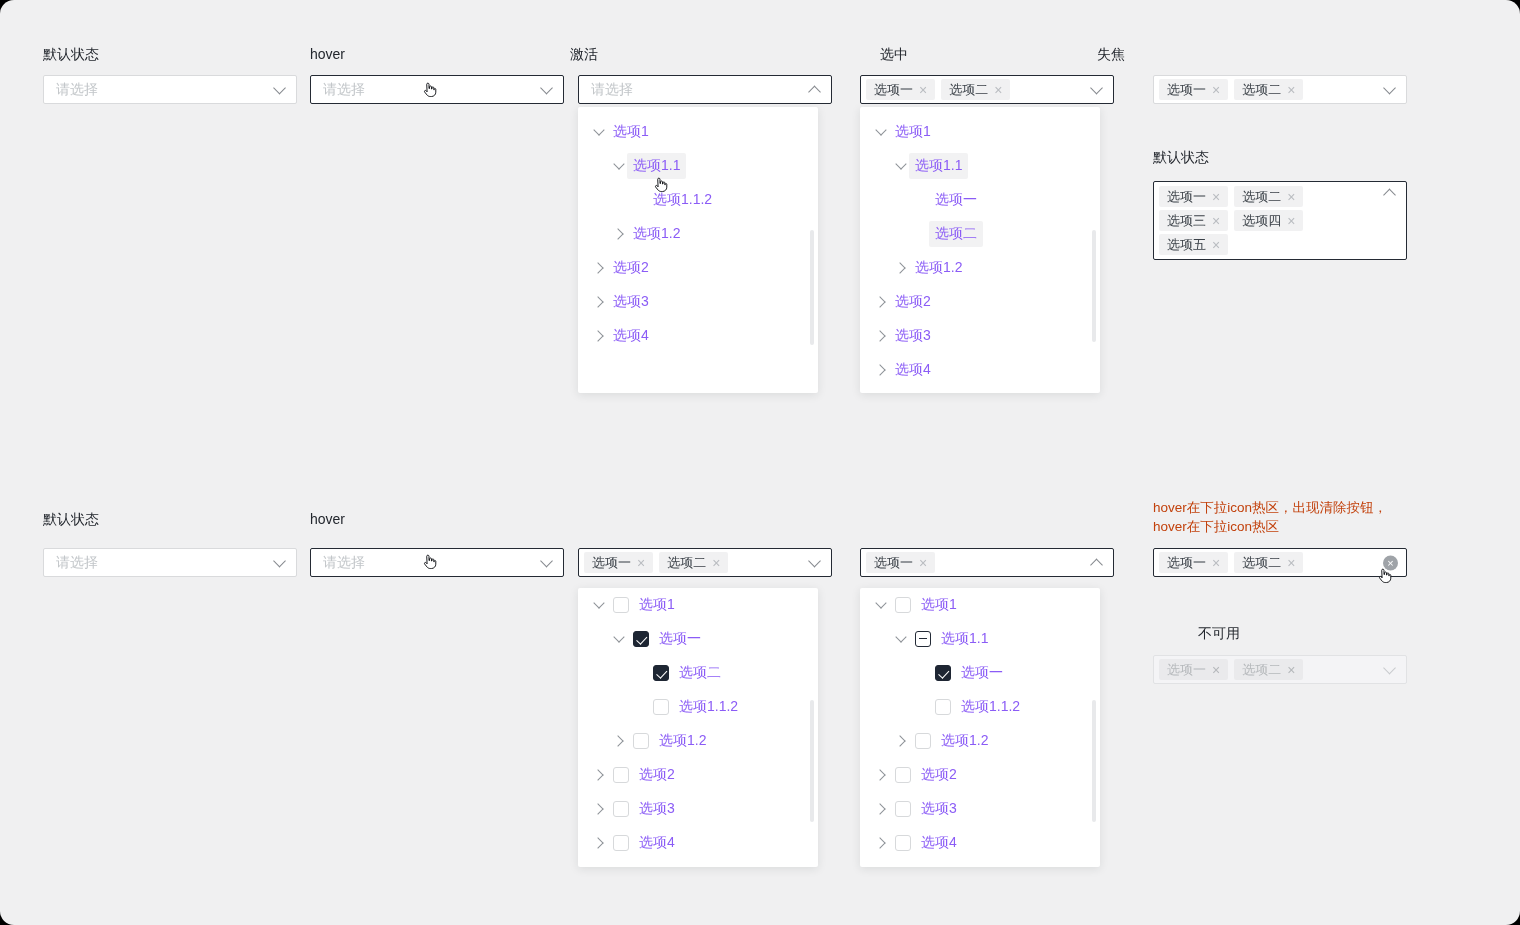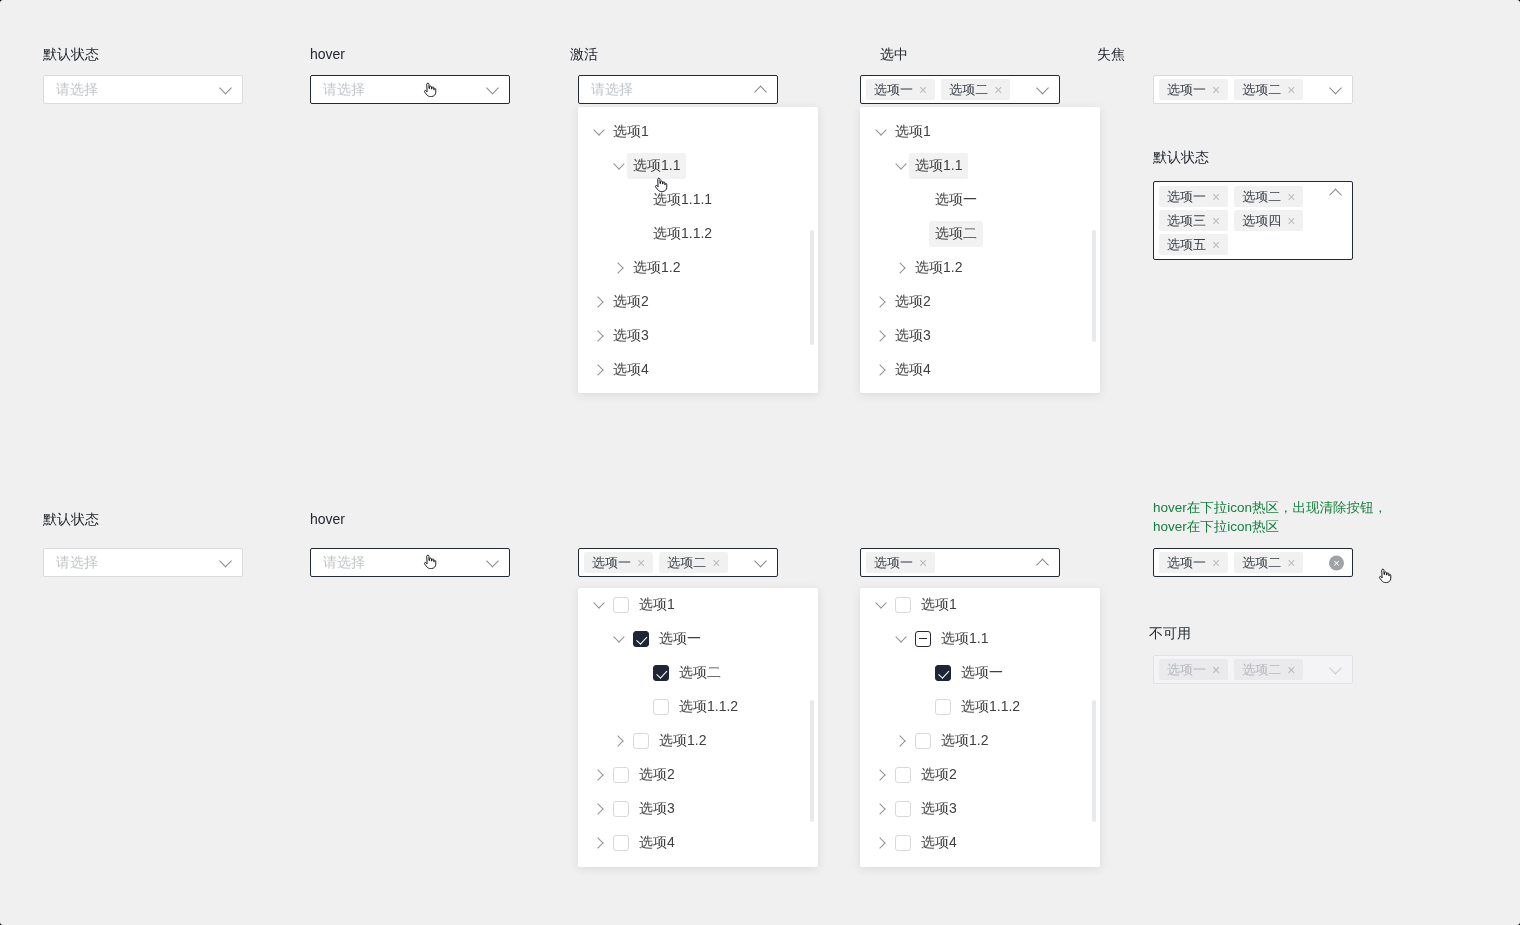--- a/index.html
+++ b/index.html
@@ -1,28 +1,28 @@
 <!DOCTYPE html>
 <html><head>
 <meta charset="utf-8">
 <style>
   html,body{margin:0;padding:0;}
   body{
     width:1520px;height:925px;position:relative;background:#000;
     font-family:"Liberation Sans","DejaVu Sans",sans-serif;
     -webkit-font-smoothing:antialiased;
   }
-  .page{position:absolute;inset:0;background:#f0f0f1;border-radius:3px;overflow:hidden;}
+  .page{position:absolute;inset:0;background:#f0f0f1;border-radius:14px;overflow:hidden;}
 
   .sec-label{position:absolute;font-size:14px;color:#22262d;white-space:nowrap;}
-  .note{position:absolute;font-size:13.5px;line-height:19px;color:#15803d;white-space:nowrap;}
+  .note{position:absolute;font-size:13.5px;line-height:19px;color:#c2410c;white-space:nowrap;}
 
   
   .select{
-    position:absolute;width:200px;height:29px;box-sizing:border-box;
+    position:absolute;width:254px;height:29px;box-sizing:border-box;
     background:#fff;border:1px solid #d9dadc;border-radius:2px;
     display:flex;align-items:center;gap:6px;padding:0 26px 0 5px;
   }
   .select.dark{border:1.5px solid #242a34;}
   .select .ph{color:#c2c6c9;font-size:14px;margin-left:7px;white-space:nowrap;}
   .select.multi{height:auto;min-height:29px;flex-wrap:wrap;align-content:flex-start;
     gap:3px 6px;padding:4px 30px 4px 5px;}
   .select.disabled{background:#f4f4f6;border:1px solid #e1e2e4;}
 
   .chev{position:absolute;right:12px;width:8px;height:8px;
@@ -40,21 +40,21 @@
   .select.disabled .tag .tag-x{color:#b5b8bb;}
 
   .clear-btn{position:absolute;right:8px;top:50%;transform:translateY(-50%);
     width:15px;height:15px;border-radius:50%;background:#9fa3a8;color:#fff;
     font-size:11px;line-height:15px;text-align:center;}
 
   
   .panel{position:absolute;width:240px;background:#fff;border-radius:2px;
     box-shadow:0 2px 10px rgba(31,35,41,.10);padding:8px 0 6px;box-sizing:border-box;}
   .panel.bottom{padding:0 0 7px;}
-  .trow{height:34px;display:flex;align-items:center;font-size:14px;color:#404040;}
+  .trow{height:34px;display:flex;align-items:center;font-size:14px;color:#8b5cf6;}
   .ind0{padding-left:16px;} .ind1{padding-left:36px;} .ind2{padding-left:56px;}
   .texp{width:12px;height:12px;margin-right:7px;position:relative;flex:none;}
   .texp::after{content:"";position:absolute;width:7px;height:7px;
     border-right:1.3px solid #8d9297;border-bottom:1.3px solid #8d9297;}
   .texp.down::after{left:1px;top:0;transform:rotate(45deg);}
   .texp.right::after{left:0;top:2px;transform:rotate(-45deg);}
   .texp-spacer{width:19px;flex:none;}
   .tlabel{white-space:nowrap;}
   .tlabel.hl{background:#f2f2f3;border-radius:2px;padding:4px 6px;margin-left:-6px;}
 
@@ -152,24 +152,20 @@
     <div class="trow ind0">
       <span class="texp down"></span>
       <span class="tlabel">选项1</span>
     </div>
     <div class="trow ind1">
       <span class="texp down"></span>
       <span class="tlabel hl">选项1.1</span>
     </div>
     <div class="trow ind2">
       <span class="texp-spacer"></span>
-      <span class="tlabel">选项1.1.1</span>
-    </div>
-    <div class="trow ind2">
-      <span class="texp-spacer"></span>
       <span class="tlabel">选项1.1.2</span>
     </div>
     <div class="trow ind1">
       <span class="texp right"></span>
       <span class="tlabel">选项1.2</span>
     </div>
     <div class="trow ind0">
       <span class="texp right"></span>
       <span class="tlabel">选项2</span>
     </div>
@@ -262,21 +258,21 @@
       <span>选项一</span>
       <span class="tag-x">×</span>
     </span>
     <span class="tag">
       <span>选项二</span>
       <span class="tag-x">×</span>
     </span>
     <span class="clear-btn">×</span>
   </div>
 
-  <div class="sec-label" style="left:1149px;top:625px">不可用</div>
+  <div class="sec-label" style="left:1198px;top:625px">不可用</div>
   <div class="select disabled" style="left:1153px;top:655px">
     <span class="tag">
       <span>选项一</span>
       <span class="tag-x">×</span>
     </span>
     <span class="tag">
       <span>选项二</span>
       <span class="tag-x">×</span>
     </span>
     <span class="chev down"></span>

